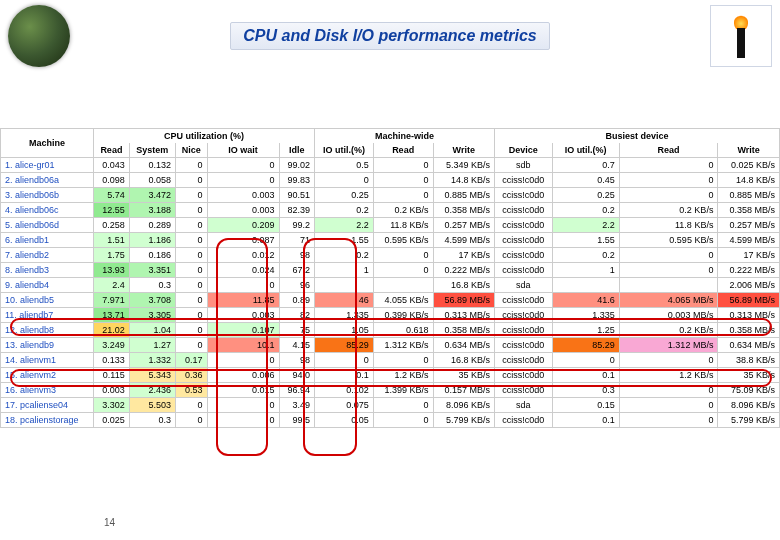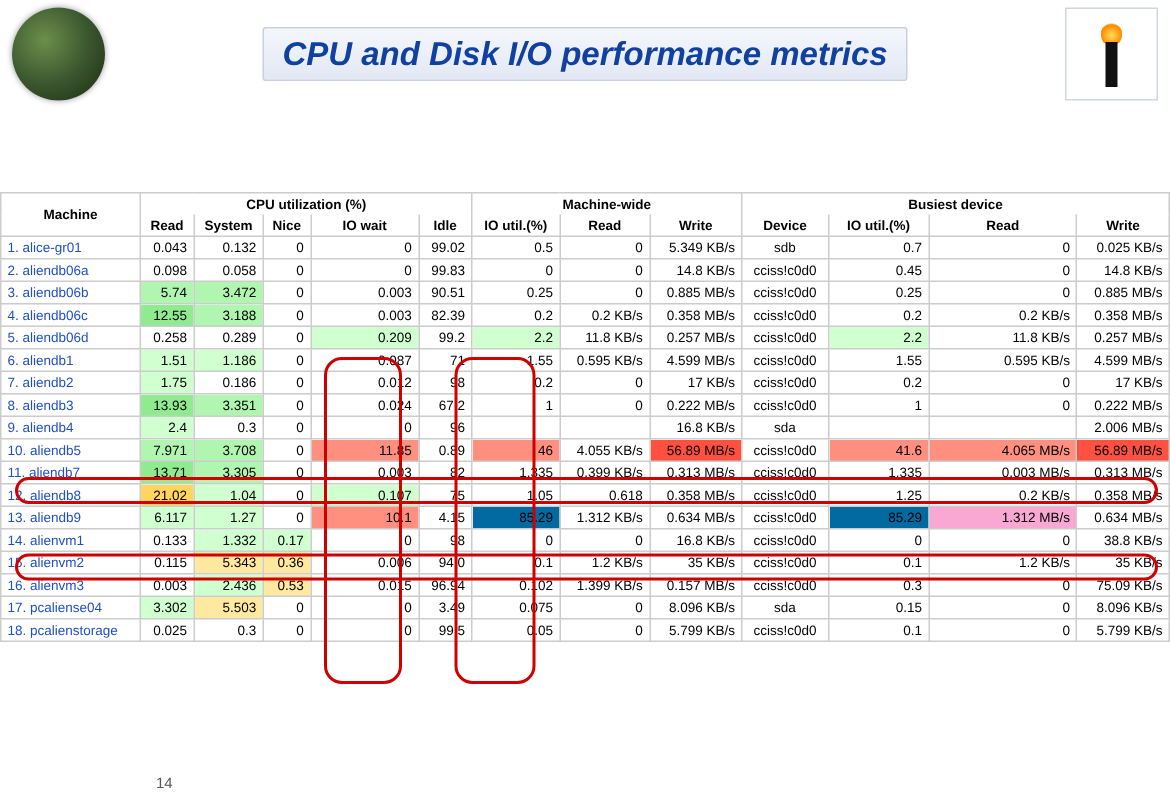--- a/index.html
+++ b/index.html
@@ -23,21 +23,21 @@
     border-radius: 50%;
     background: radial-gradient(circle at 35% 35%, #6b8f4a 0%, #3c5830 50%, #1a2a10 100%);
     flex-shrink: 0;
     box-shadow: 0 0 4px rgba(0,0,0,0.4);
   }
   .title-wrap {
     flex: 1;
     text-align: center;
   }
   .title {
-    font-size: 22px;
+    font-size: 16px;
     font-weight: bold;
     font-style: italic;
     color: #1040a0;
     padding: 4px 12px;
     display: inline-block;
     background: linear-gradient(#f4f6fb, #e2e8f4);
     border: 1px solid #c8d0e0;
     border-radius: 2px;
   }
   .logo-right {
@@ -94,21 +94,21 @@
   }
   td { text-align: right; }
   td.dev { text-align: center; }
   .g1 { background: #d0ffd0; }
   .g2 { background: #b0f5b0; margin-left: 16px; }
   .g3 { background: #90ea90; }
   .y1 { background: #ffe8a0; text-align: right; }
   .y2 { background: #ffd560; }
   .r1 { background: #f9a8d4; }
   .r2 { background: #ff9080; padding-left: 37px; }
-  .r3 { background: #0369a1; }
+  .r3 { background: #f97316; }
   .r4 { background: #ff5040; }
   .highlight-row { position: absolute; border: 2px solid #d00000; border-radius: 12px; pointer-events: none; }
   .highlight-col { position: absolute; border: 2px solid #d00000; border-radius: 12px; pointer-events: none; }
   .page-num {
     position: absolute;
     left: 104px;
     bottom: 12px;
     font-size: 10px;
     color: #555;
   }
@@ -328,21 +328,21 @@
         <td class="">1.05</td>
         <td>0.618</td>
         <td class="">0.358 MB/s</td>
         <td class="dev">cciss!c0d0</td>
         <td class="">1.25</td>
         <td class="">0.2 KB/s</td>
         <td class="">0.358 MB/s</td>
       </tr>
       <tr>
         <td class="name">13. aliendb9</td>
-        <td class="g1">6.117</td>
+        <td class="g1">3.249</td>
         <td class="g1">1.27</td>
         <td class="">0</td>
         <td class="r2">10.1</td>
         <td>4.15</td>
         <td class="r3">85.29</td>
         <td>1.312 KB/s</td>
         <td class="">0.634 MB/s</td>
         <td class="dev">cciss!c0d0</td>
         <td class="r3">85.29</td>
         <td class="r1">1.312 MB/s</td>

